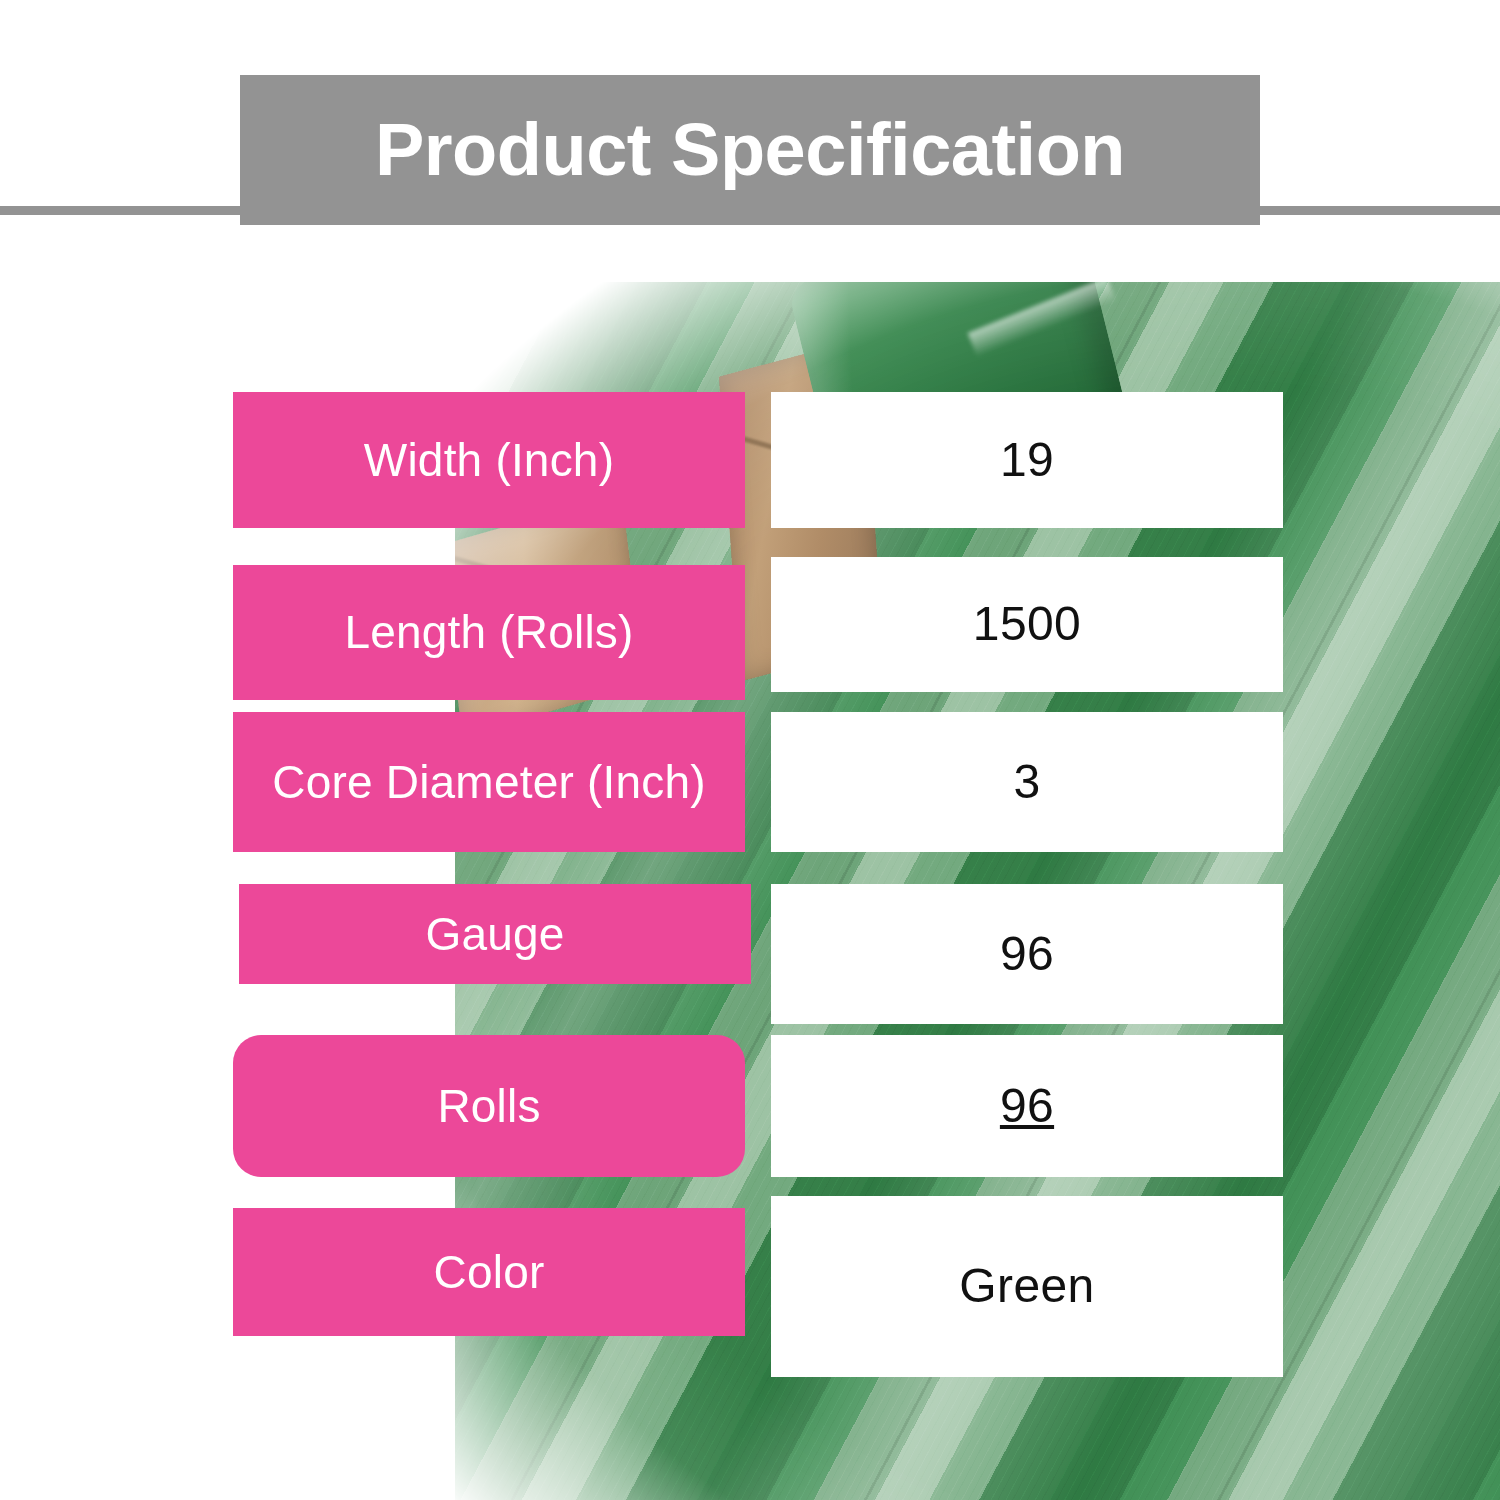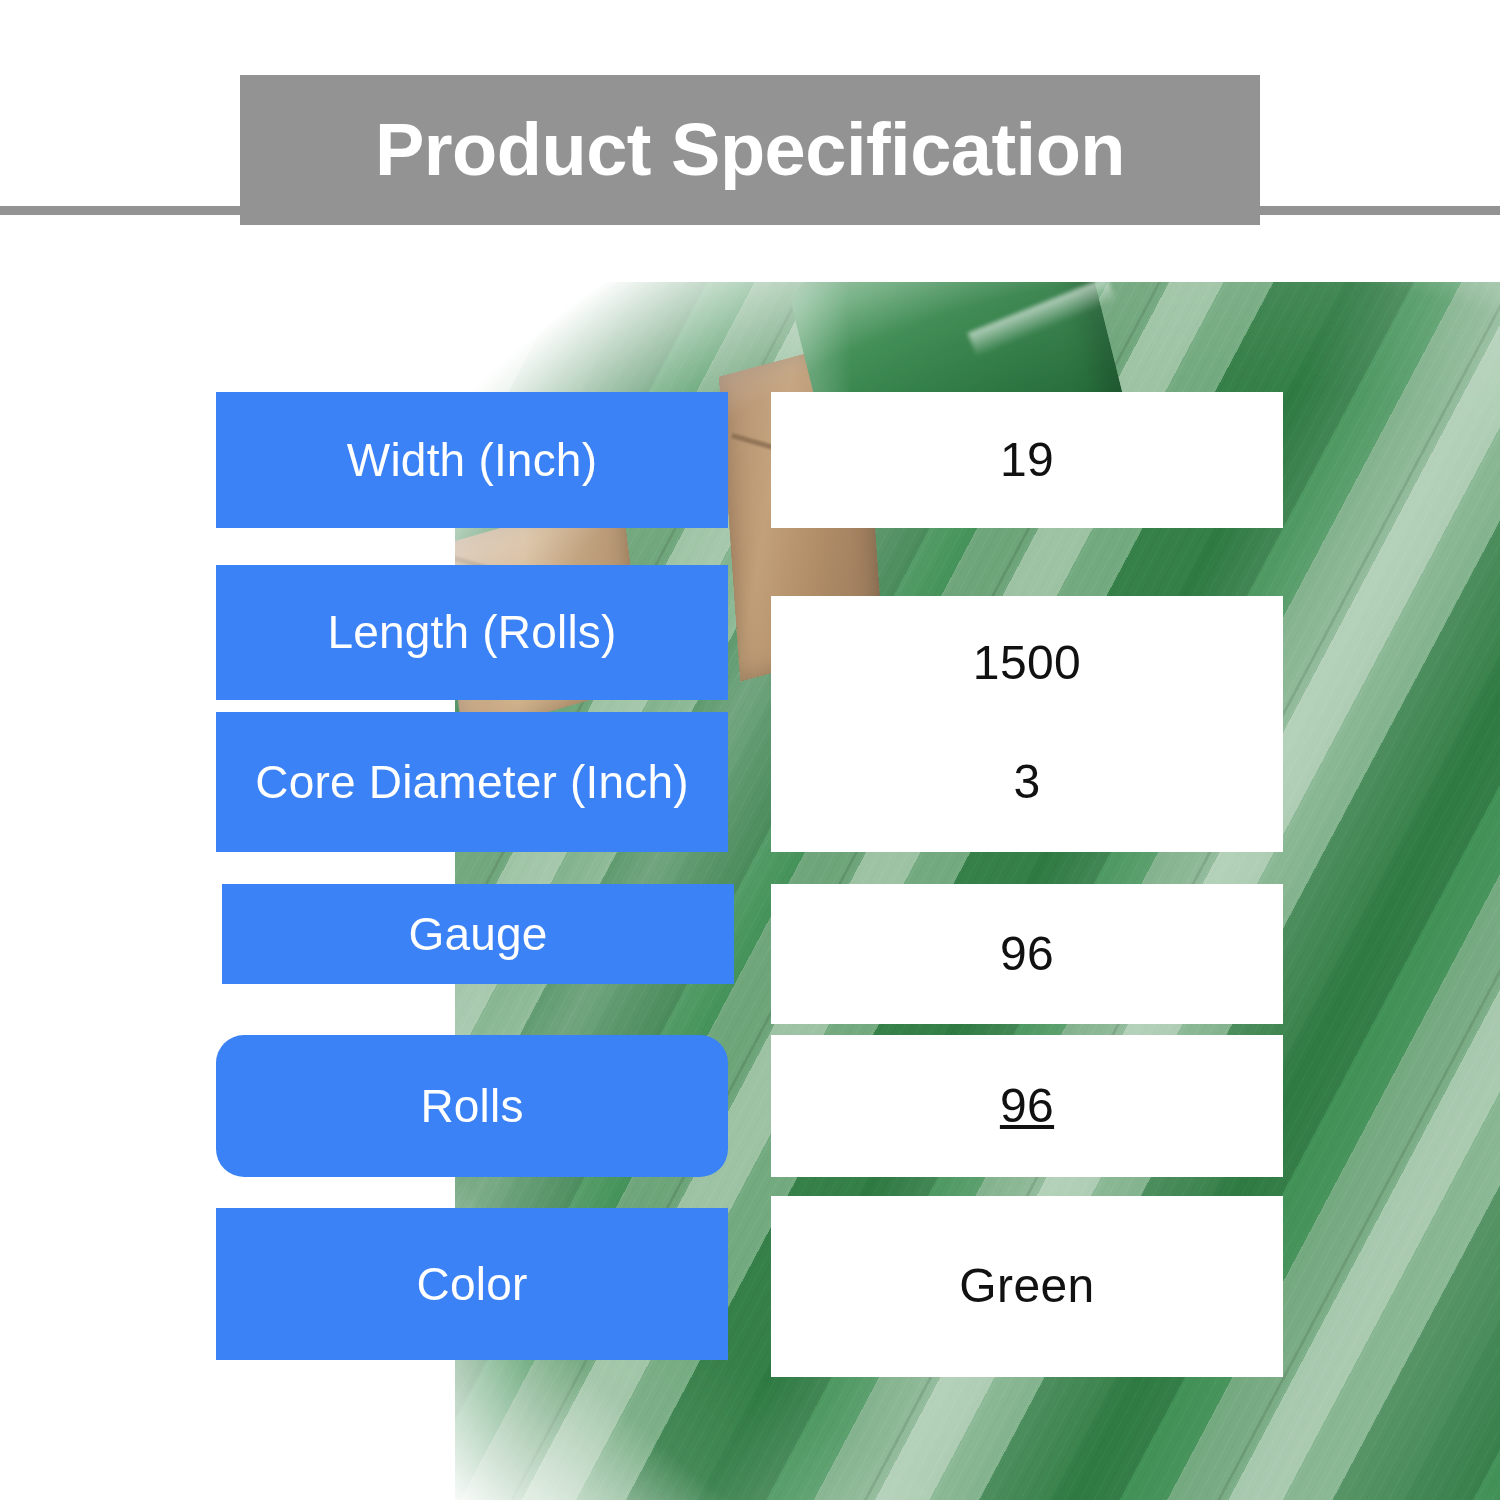--- a/index.html
+++ b/index.html
@@ -134,22 +134,22 @@
     font-weight:bold;
     letter-spacing:-0.5px;
     line-height:1;
     white-space:nowrap;
   }
 
   
   .spec-table{position:absolute;left:0;top:0;width:1500px;height:1500px;}
   .spec-row{position:absolute;left:0;width:1500px;}
   .label-cell{
-    position:absolute;left:216px;width:512px;
-    background:#3b82f6;
+    position:absolute;left:233px;width:512px;
+    background:#ec4899;
     color:#ffffff;
     display:flex;align-items:center;justify-content:center;
     text-align:center;
     font-size:46px;
     font-weight:400;
     line-height:1.06;
     letter-spacing:0.2px;
     padding:0 27px;
     box-sizing:border-box;
   }
@@ -192,37 +192,37 @@
 
   <div class="spec-table">
 
     <div class="spec-row">
       <div class="label-cell" style="top:392px;height:136px;">Width (Inch)</div>
       <div class="value-cell" style="top:392px;height:136px;">19</div>
     </div>
 
     <div class="spec-row">
       <div class="label-cell" style="top:565px;height:135px;">Length (Rolls)</div>
-      <div class="value-cell" style="top:596px;height:135px;">1500</div>
+      <div class="value-cell" style="top:557px;height:135px;">1500</div>
     </div>
 
     <div class="spec-row">
       <div class="label-cell" style="top:712px;height:140px;">Core Diameter (Inch)</div>
       <div class="value-cell" style="top:712px;height:140px;">3</div>
     </div>
 
     <div class="spec-row">
       <div class="label-cell" style="top:884px;height:100px;margin-left:6px;">Gauge</div>
       <div class="value-cell" style="top:884px;height:140px;">96</div>
     </div>
 
     <div class="spec-row">
       <div class="label-cell" style="top:1035px;height:142px;border-radius:28px;">Rolls</div>
       <div class="value-cell" style="top:1035px;height:142px;text-decoration:underline;">96</div>
     </div>
 
     <div class="spec-row">
-      <div class="label-cell" style="top:1208px;height:152px;">Color</div>
+      <div class="label-cell" style="top:1208px;height:128px;">Color</div>
       <div class="value-cell" style="top:1196px;height:181px;">Green</div>
     </div>
 
   </div>
 </div>
 
 </body></html>

